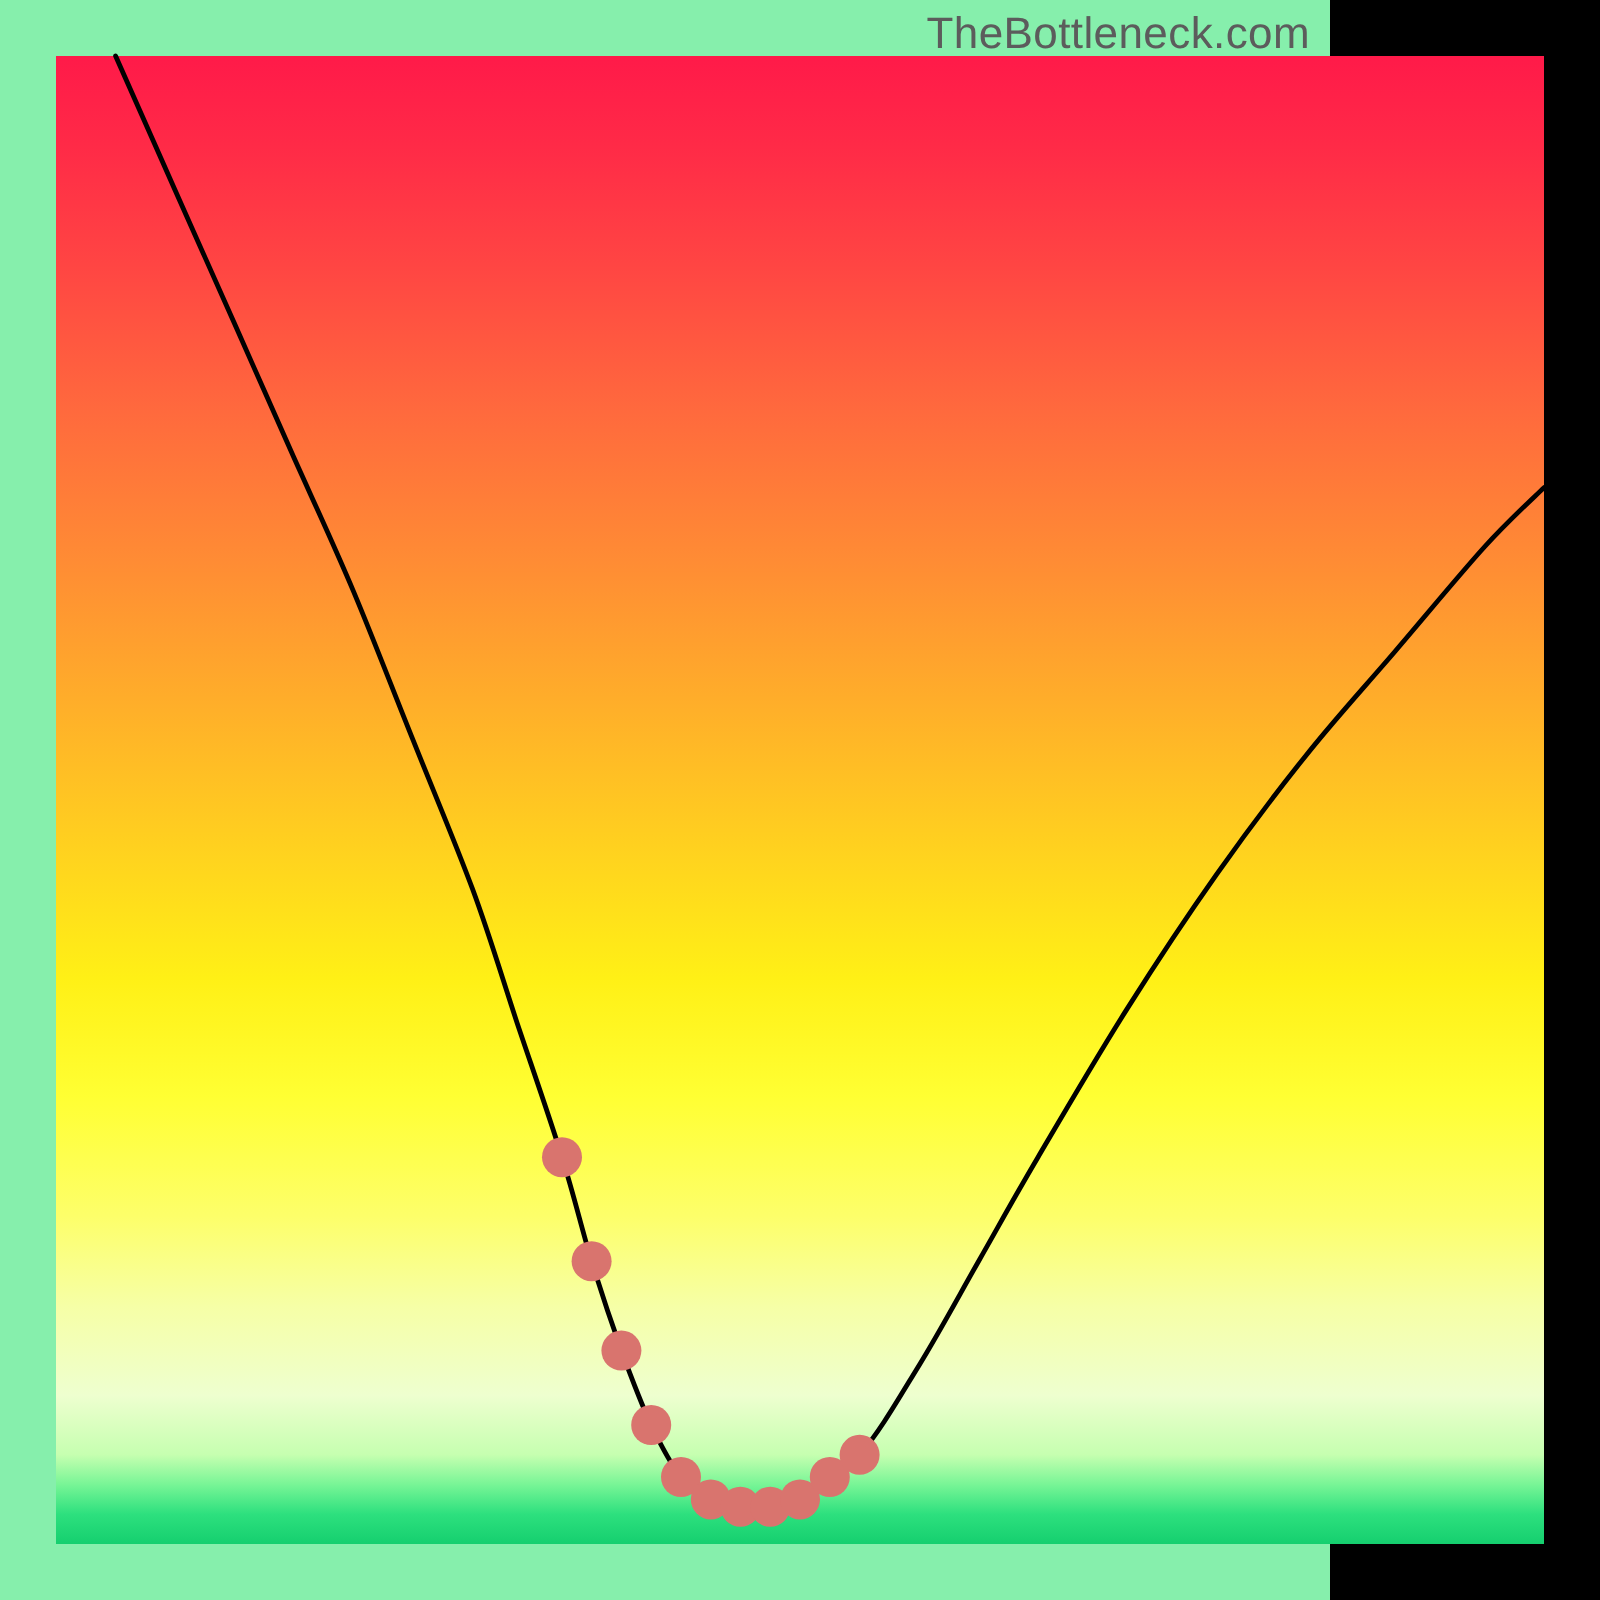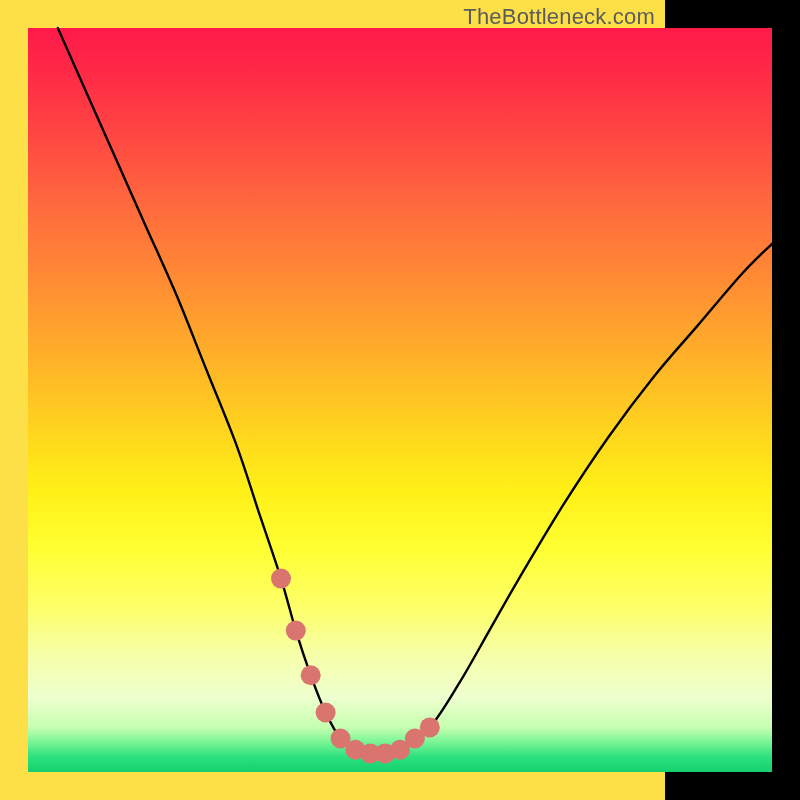--- a/index.html
+++ b/index.html
@@ -8,21 +8,21 @@
     width: 800px;
     height: 800px;
     overflow: hidden;
     background: #000;
     font-family: Arial, Helvetica, sans-serif;
   }
   .frame {
     position: relative;
     width: 665px;
     height: 800px;
-    background: #fde047;
+    background: #86efac;
     text-decoration: underline;
   }
   .plot-area {
     position: absolute;
     left: 28px;
     top: 28px;
     width: 744px;
     height: 744px;
     
     background: linear-gradient(

